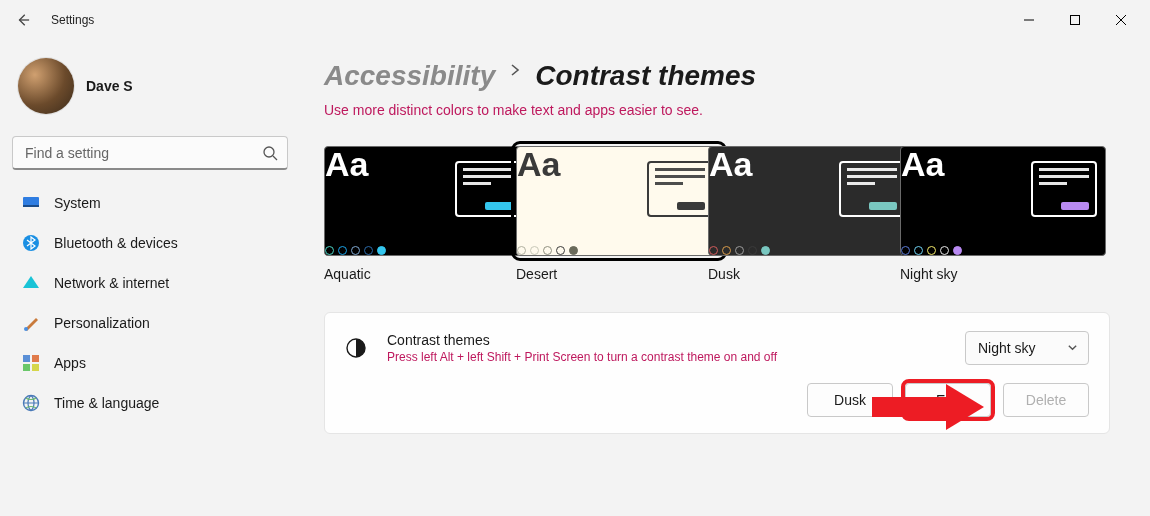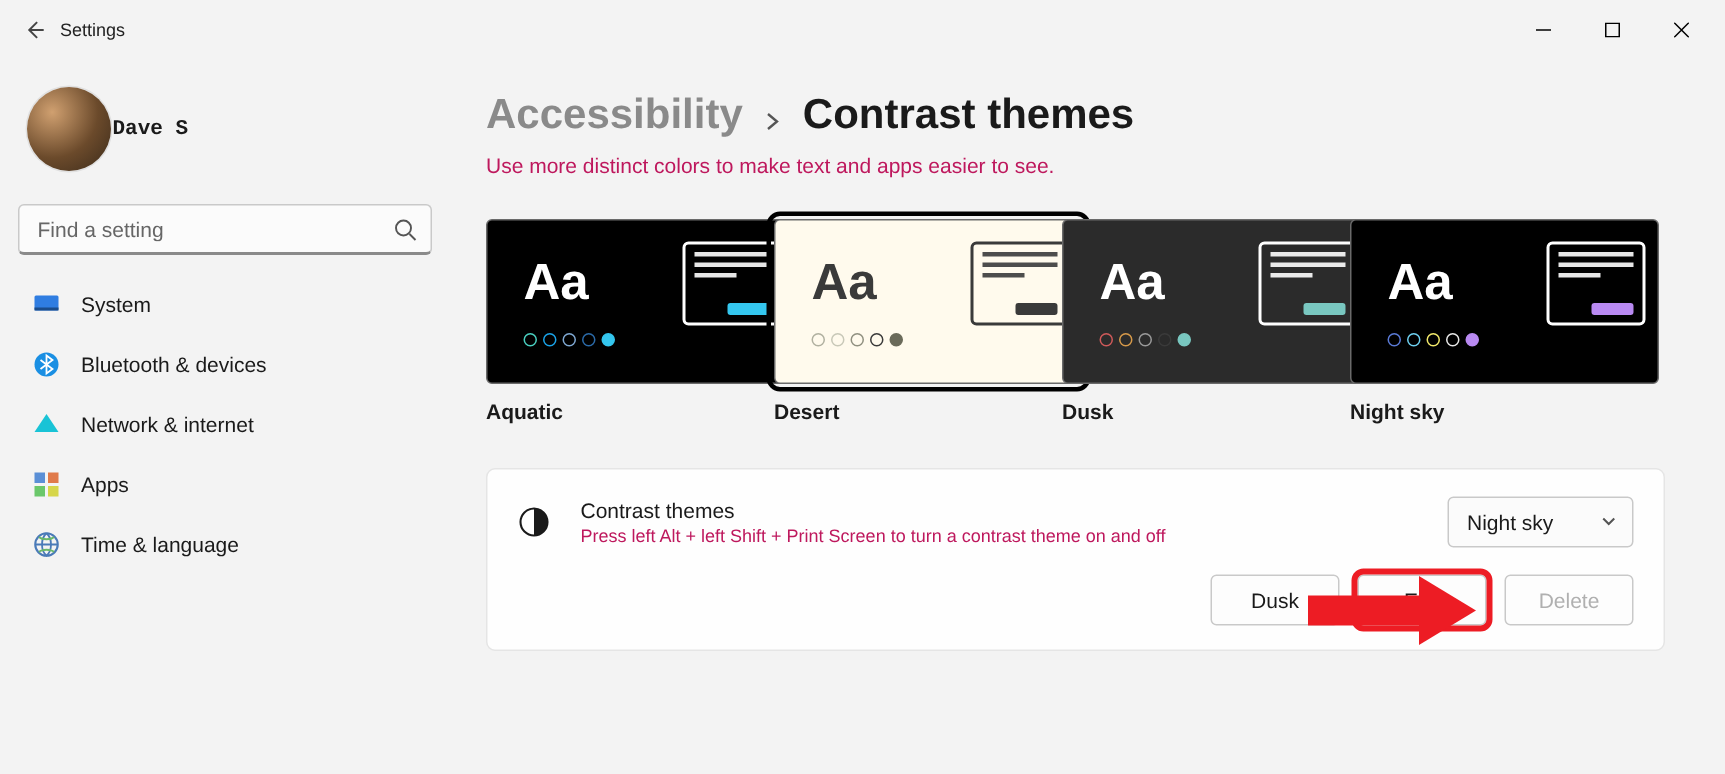--- a/index.html
+++ b/index.html
@@ -9,71 +9,71 @@
     color: #1a1a1a;
     width: 1150px;
     height: 516px;
     overflow: hidden;
     font-size: 14px;
     position: relative;
   }
 
   
   .titlebar { display: flex; align-items: center; height: 40px; padding: 0 6px 0 16px; }
-  .titlebar-left { display: flex; align-items: center; gap: 10px; }
+  .titlebar-left { display: flex; align-items: center; gap: 21px; }
   .back-arrow { width: 14px; height: 14px; display: flex; align-items: center; justify-content: center; cursor: pointer; color: #444; }
   .titlebar-title { font-size: 12px; color: #222; }
   .winctrls { margin-left: auto; display: flex; }
   .winctrl { width: 46px; height: 32px; display: flex; align-items: center; justify-content: center; cursor: pointer; color: #000; }
 
   
   .layout { display: flex; height: calc(100% - 40px); }
 
   .sidebar { width: 300px; padding: 4px 12px 0 12px; display: flex; flex-direction: column; }
-  .user-row { display: flex; align-items: center; gap: 1px; padding: 14px 6px 22px 6px; font-family: Liberation Mono, monospace; }
+  .user-row { display: flex; align-items: center; gap: 12px; padding: 14px 6px 22px 6px; }
   .avatar { width: 56px; height: 56px; border-radius: 50%; background: radial-gradient(circle at 30% 30%, #d0a070, #6b4a2b 55%, #3a2a1a 100%); box-shadow: 0 0 0 1px rgba(0,0,0,.08); }
   .username { font-weight: 600; font-size: 14px; }
 
   .search-wrap { position: relative; margin-bottom: 14px; }
   .search-input {
     width: 100%; height: 34px; border: 1px solid #c9c9c9; border-radius: 4px;
     background: #fbfbfb; padding: 0 36px 0 12px; font-size: 14px; color: #333;
     border-bottom: 2px solid #8a8a8a;
   }
   .search-input::placeholder { color: #666; }
   .search-icon { position: absolute; right: 10px; top: 50%; transform: translateY(-50%); color: #555; width: 16px; height: 16px; }
 
   .nav { display: flex; flex-direction: column; gap: 2px; }
   .nav-item { display: flex; align-items: center; gap: 14px; padding: 10px 10px; border-radius: 4px; cursor: pointer; color: #1a1a1a; }
   .nav-icon { width: 18px; height: 18px; display: flex; align-items: center; justify-content: center; }
 
   
   .main { flex: 1; padding: 20px 40px 0 24px; overflow: auto; }
-  .crumb-row { display: flex; align-items: flex-end; gap: 14px; margin-bottom: 10px; }
+  .crumb-row { display: flex; align-items: flex-start; gap: 14px; margin-bottom: 10px; font-style: italic; }
   .crumb-parent { font-size: 28px; font-weight: 600; color: #8a8a8a; cursor: pointer; }
   .crumb-chevron { font-size: 18px; color: #555; }
   .crumb-title { font-size: 28px; font-weight: 600; color: #1a1a1a; }
   .subtitle { color: #be185d; font-size: 14px; margin-bottom: 28px; }
 
   .section-label { font-weight: 600; font-size: 14px; margin-bottom: 8px; }
 
   .theme-grid { display: flex; gap: 14px; margin-bottom: 30px; }
 
   .theme-col { display:flex; flex-direction:column; gap:10px; width: 178px; }
-  .theme-card { width: 206px; height: 110px; border-radius: 4px; position: relative; border: 1px solid #6a6a6a; padding: 24px; display:flex; flex-direction:column; justify-content:space-between; cursor:pointer; }
+  .theme-card { width: 206px; height: 110px; border-radius: 4px; position: relative; border: 1px solid #6a6a6a; padding: 0; display:flex; flex-direction:column; justify-content:space-between; cursor:pointer; }
   .theme-card.selected { outline: 3px solid #000; outline-offset: 2px; }
   .theme-aa { font-size: 34px; font-weight: 600; line-height: 1; }
   .theme-dots { display:flex; gap:4px; }
   .dot { width:9px; height:9px; border-radius:50%; border:1px solid currentColor; }
   .dot.fill { background: currentColor; }
   .mini-window { position:absolute; right:8px; top:14px; width:66px; height:56px; border-radius:4px; border:2px solid currentColor; display:flex; flex-direction:column; padding:5px 6px; gap:4px; }
   .mw-line { height:3px; background: currentColor; opacity:.9; }
   .mw-short { width: 55%; }
   .mw-btn { margin-top:auto; align-self:flex-end; width:28px; height:8px; background: currentColor; border-radius:2px; }
-  .theme-label { font-size: 14px; font-weight: 700; }
+  .theme-label { font-size: 14px; font-weight: 400; }
 
   
   .setting-card { border:1px solid #e5e5e5; background:#fefefe; border-radius:6px; padding:18px 20px 16px 20px; display:flex; flex-direction:column; gap:18px; }
   .setting-row1 { display:flex; align-items:center; gap:20px; }
   .contrast-icon { width:22px; height:22px; }
   .setting-txt { flex:1; }
   .setting-title { font-size:14px; color:#1a1a1a; }
   .setting-desc { font-size:12px; color:#be185d; margin-top:2px; }
   .select-box { min-width:124px; height:34px; border:1px solid #c9c9c9; border-radius:4px; background:#fbfbfb; display:flex; align-items:center; justify-content:space-between; padding:0 10px 0 12px; font-size:14px; cursor:pointer; }
   .select-chevron { color:#555; }
@@ -155,20 +155,29 @@
           </span>
         <span>Bluetooth &amp; devices</span>
       </div>
       <div class="nav-item">
         <span class="nav-icon">
             <svg width="18" height="18" viewBox="0 0 18 18">
               <path d="M9 2 L17 14 L1 14 Z" fill="#19c3d6"></path>
             </svg>
           </span>
         <span>Network &amp; internet</span>
+      </div>
+      <div class="nav-item">
+        <span class="nav-icon">
+            <svg width="18" height="18" viewBox="0 0 18 18">
+              <path d="M3 15 L6 12 L14 4 L16 6 L8 14 L5 17 Z" fill="#c97a3b"></path>
+              <circle cx="4" cy="15" r="2" fill="#4a90e2"></circle>
+            </svg>
+          </span>
+        <span>Personalization</span>
       </div>
       <div class="nav-item">
         <span class="nav-icon">
             <svg width="18" height="18" viewBox="0 0 18 18">
               <rect x="1" y="1" width="7" height="7" fill="#5a8fd6"></rect>
               <rect x="10" y="1" width="7" height="7" fill="#e07a4a"></rect>
               <rect x="1" y="10" width="7" height="7" fill="#6ac76a"></rect>
               <rect x="10" y="10" width="7" height="7" fill="#d6d64a"></rect>
             </svg>
           </span>

